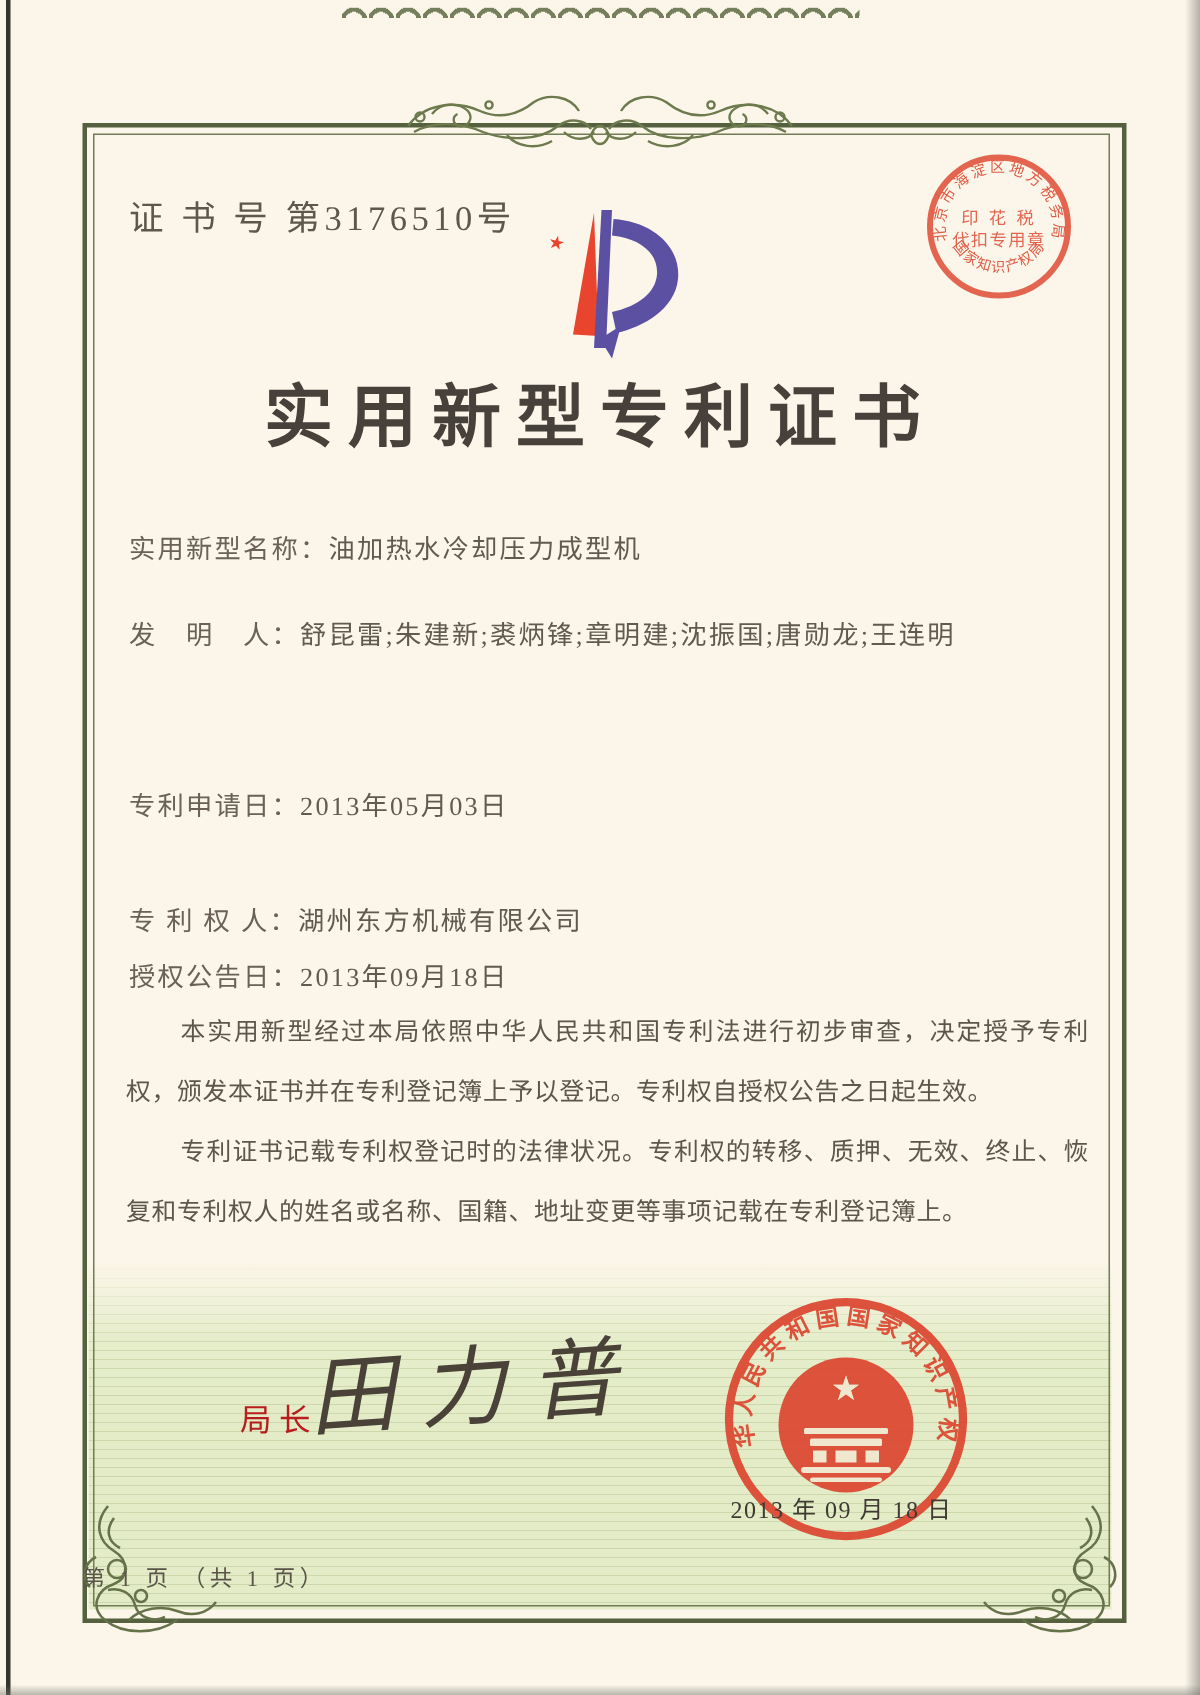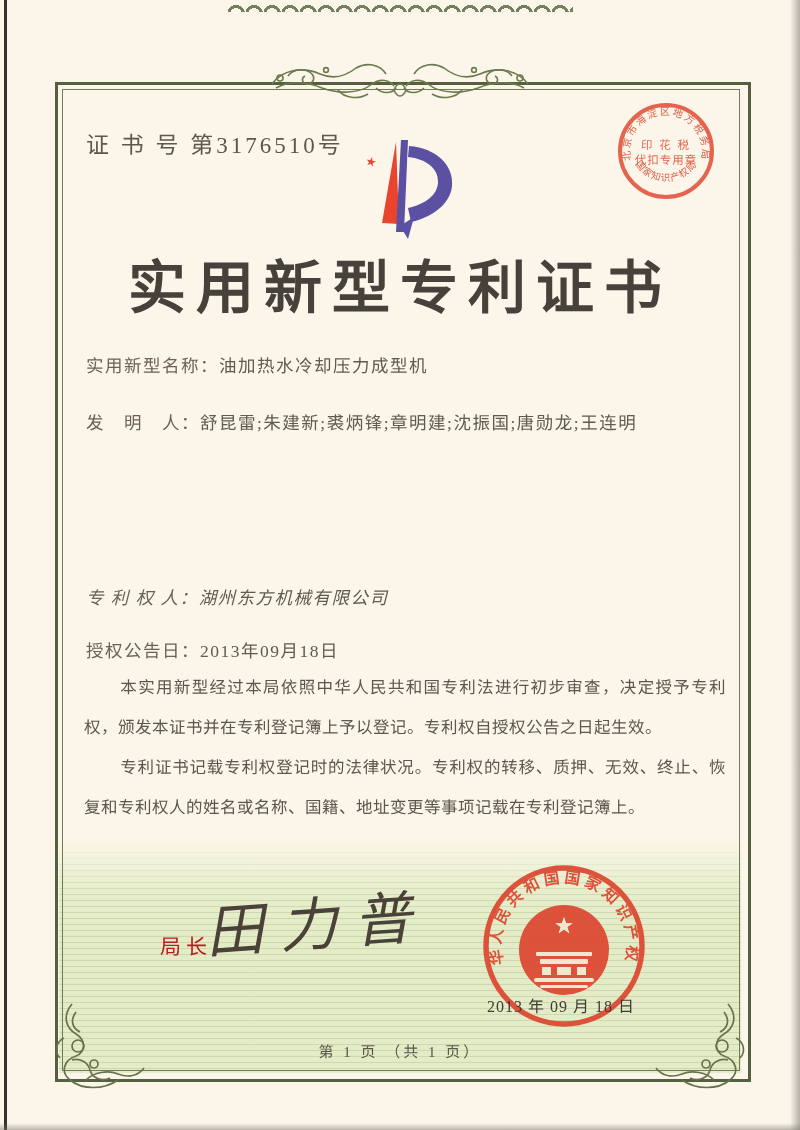--- a/index.html
+++ b/index.html
@@ -27,33 +27,33 @@
     background:linear-gradient(180deg,rgba(227,236,199,0) 0%,rgba(227,236,199,.85) 22%,#e3ecc7 38%,#e3ecc7 100%);}
   .green-zone::after{content:"";position:absolute;inset:0;
     background:repeating-linear-gradient(180deg,rgba(146,166,104,.28) 0 1px,rgba(146,166,104,0) 1px 6px);
     -webkit-mask-image:linear-gradient(180deg,transparent 0,black 60px);
             mask-image:linear-gradient(180deg,transparent 0,black 60px);}
 
   .ornament{position:absolute;z-index:4;}
 
   
   .cert-number{position:absolute;left:86px;top:126px;font-size:23px;letter-spacing:3px;color:#5d574c;z-index:5;}
-  .title{position:absolute;left:55px;top:241px;width:690px;text-align:center;font-size:58px;font-weight:600;
+  .title{position:absolute;left:55px;top:241px;width:690px;text-align:center;font-size:46px;font-weight:600;
     letter-spacing:10px;color:#46413a;z-index:5;}
   .field-row{position:absolute;left:86px;width:640px;font-size:17.5px;letter-spacing:1.5px;color:#6b6156;z-index:5;white-space:nowrap;}
   .field-row .value{color:#605a4f;}
   .body-text{position:absolute;left:84px;top:668px;width:642px;z-index:5;color:#5d564c;}
   .body-text p{margin:0;font-size:16.5px;line-height:40px;text-align:justify;text-indent:2.2em;letter-spacing:.5px;}
 
   .signer-title{position:absolute;left:160px;top:930px;font-size:21px;letter-spacing:5px;color:#b91c1c;z-index:5;}
   .signature-name{position:absolute;left:205px;top:878px;font-size:58px;font-style:italic;color:#4a4238;
     letter-spacing:16px;transform:rotate(-4deg);z-index:5;}
 
   .seal-date{position:absolute;left:487px;top:993px;width:180px;font-size:16px;letter-spacing:1px;color:#3f3a32;z-index:7;}
-  .page-footer{position:absolute;left:55px;top:1040px;width:690px;text-align:center;font-size:15px;
+  .page-footer{position:absolute;left:55px;top:1040px;width:690px;font-size:15px;
     letter-spacing:3px;color:#5a544a;z-index:5;}
 
   .stamp{position:absolute;z-index:6;}
   .arc-text{fill:#dc452f;font-family:"Liberation Serif","DejaVu Serif",serif;}
   svg text{font-family:"Liberation Serif","DejaVu Serif",serif;}
 </style>
 </head>
 <body>
 
 <div id="page">
@@ -141,21 +141,24 @@
   </svg>
 
   <div class="title">实用新型专利证书</div>
 
   <div class="field-row" style="top:352px;">
     <span>实用新型名称：</span><span class="value">油加热水冷却压力成型机</span>
   </div>
   <div class="field-row" style="top:409px;">
     <span>发　明　人：</span><span class="value">舒昆雷;朱建新;裘炳锋;章明建;沈振国;唐勋龙;王连明</span>
   </div>
-  <div class="field-row" style="top:584px;font-style:italic;">
+  <div class="field-row" style="top:523px;">
+    <span>专利申请日：</span><span class="value">2013年05月03日</span>
+  </div>
+  <div class="field-row" style="top:600px;">
     <span>专 利 权 人：</span><span class="value">湖州东方机械有限公司</span>
   </div>
   <div class="field-row" style="top:637px;">
     <span>授权公告日：</span><span class="value">2013年09月18日</span>
   </div>
 
   <div class="body-text">
     <p>本实用新型经过本局依照中华人民共和国专利法进行初步审查，决定授予专利权，颁发本证书并在专利登记簿上予以登记。专利权自授权公告之日起生效。</p>
     <p>专利证书记载专利权登记时的法律状况。专利权的转移、质押、无效、终止、恢复和专利权人的姓名或名称、国籍、地址变更等事项记载在专利登记簿上。</p>
   </div>

